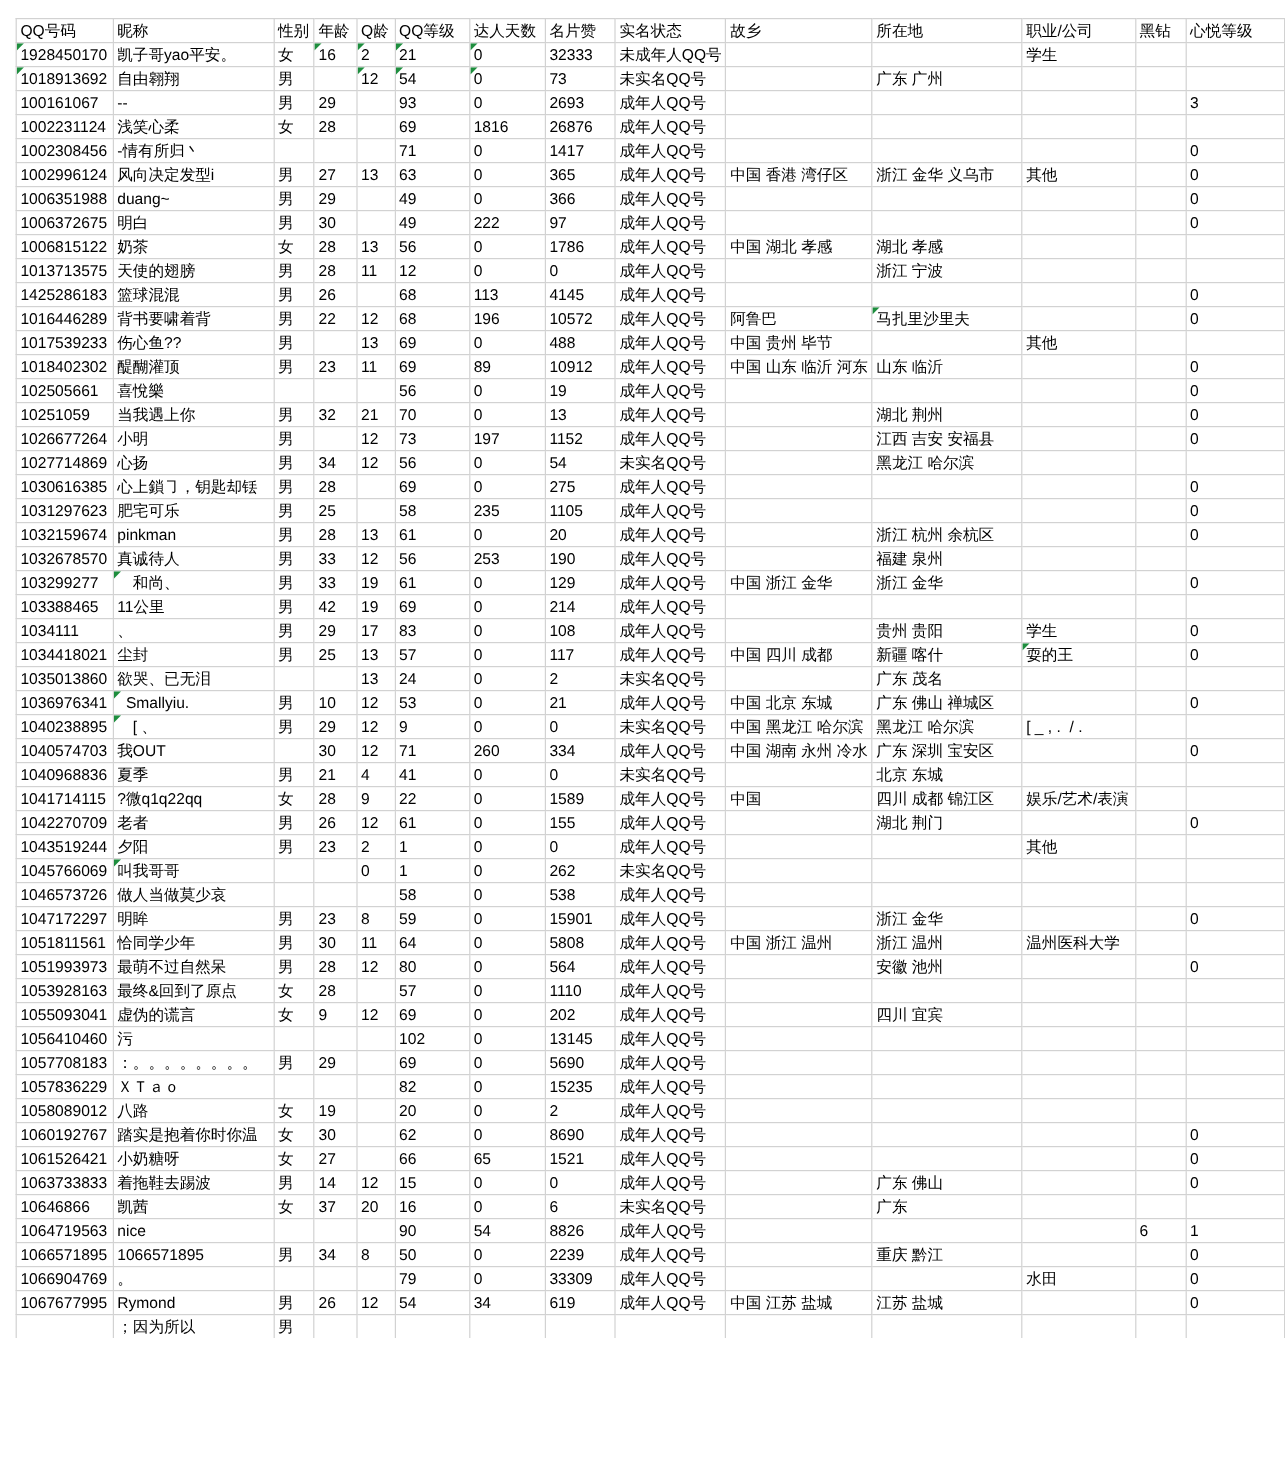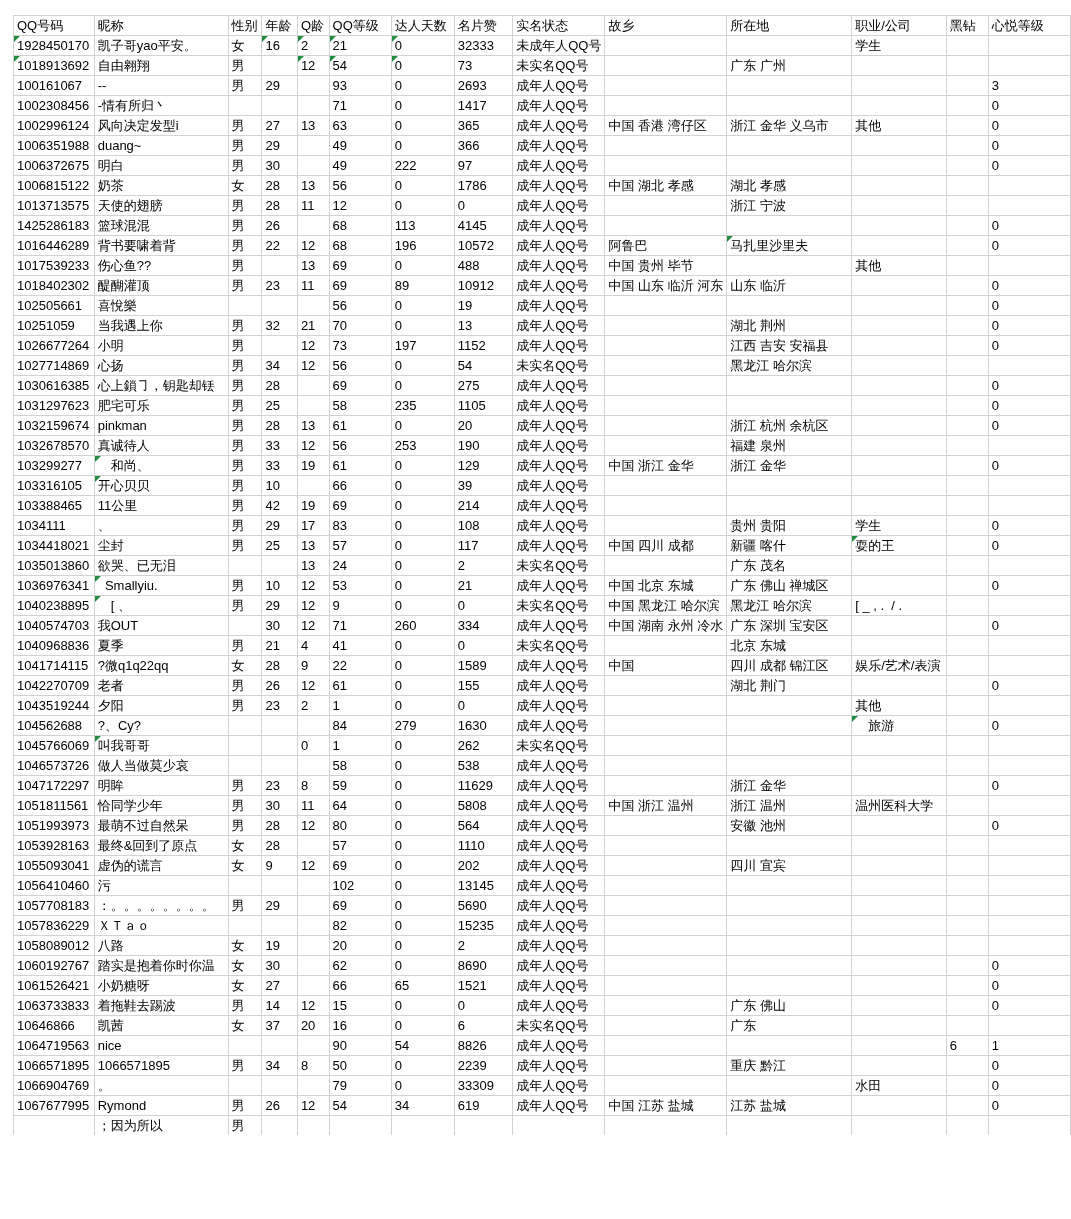--- a/index.html
+++ b/index.html
@@ -118,20 +118,36 @@
           <td>0</td>
           <td>2693</td>
           <td>成年人QQ号</td>
           <td></td>
           <td></td>
           <td></td>
           <td></td>
           <td>3</td>
         </tr>
         <tr>
+          <td>1002231124</td>
+          <td>浅笑心柔</td>
+          <td>女</td>
+          <td>28</td>
+          <td></td>
+          <td>69</td>
+          <td>1816</td>
+          <td>26876</td>
+          <td>成年人QQ号</td>
+          <td></td>
+          <td></td>
+          <td></td>
+          <td></td>
+          <td></td>
+        </tr>
+        <tr>
           <td>1002308456</td>
           <td>-情有所归丶</td>
           <td></td>
           <td></td>
           <td></td>
           <td>71</td>
           <td>0</td>
           <td>1417</td>
           <td>成年人QQ号</td>
           <td></td>
@@ -422,36 +438,20 @@
           <td>0</td>
           <td>129</td>
           <td>成年人QQ号</td>
           <td>中国 浙江 金华</td>
           <td>浙江 金华</td>
           <td></td>
           <td></td>
           <td>0</td>
         </tr>
         <tr>
-          <td>103316105</td>
-          <td><span class="flag" style="border-top-color: rgb(30, 142, 62);"></span>开心贝贝</td>
-          <td>男</td>
-          <td>10</td>
-          <td></td>
-          <td>66</td>
-          <td>0</td>
-          <td>39</td>
-          <td>成年人QQ号</td>
-          <td></td>
-          <td></td>
-          <td></td>
-          <td></td>
-          <td></td>
-        </tr>
-        <tr>
           <td>103388465</td>
           <td>11公里</td>
           <td>男</td>
           <td>42</td>
           <td>19</td>
           <td>69</td>
           <td>0</td>
           <td>214</td>
           <td>成年人QQ号</td>
           <td></td>
@@ -614,36 +614,20 @@
           <td>0</td>
           <td>0</td>
           <td>成年人QQ号</td>
           <td></td>
           <td></td>
           <td>其他</td>
           <td></td>
           <td></td>
         </tr>
         <tr>
-          <td>104562688</td>
-          <td>?、Cy?</td>
-          <td></td>
-          <td></td>
-          <td></td>
-          <td>84</td>
-          <td>279</td>
-          <td>1630</td>
-          <td>成年人QQ号</td>
-          <td></td>
-          <td></td>
-          <td><span class="flag" style="border-top-color: rgb(30, 142, 62);"></span>　旅游</td>
-          <td></td>
-          <td>0</td>
-        </tr>
-        <tr>
           <td>1045766069</td>
           <td><span class="flag" style="border-top-color: rgb(30, 142, 62);"></span>叫我哥哥</td>
           <td></td>
           <td></td>
           <td>0</td>
           <td>1</td>
           <td>0</td>
           <td>262</td>
           <td>未实名QQ号</td>
           <td></td>
@@ -669,21 +653,21 @@
           <td></td>
         </tr>
         <tr>
           <td>1047172297</td>
           <td>明眸</td>
           <td>男</td>
           <td>23</td>
           <td>8</td>
           <td>59</td>
           <td>0</td>
-          <td>11629</td>
+          <td>15901</td>
           <td>成年人QQ号</td>
           <td></td>
           <td>浙江 金华</td>
           <td></td>
           <td></td>
           <td>0</td>
         </tr>
         <tr>
           <td>1051811561</td>
           <td>恰同学少年</td>

